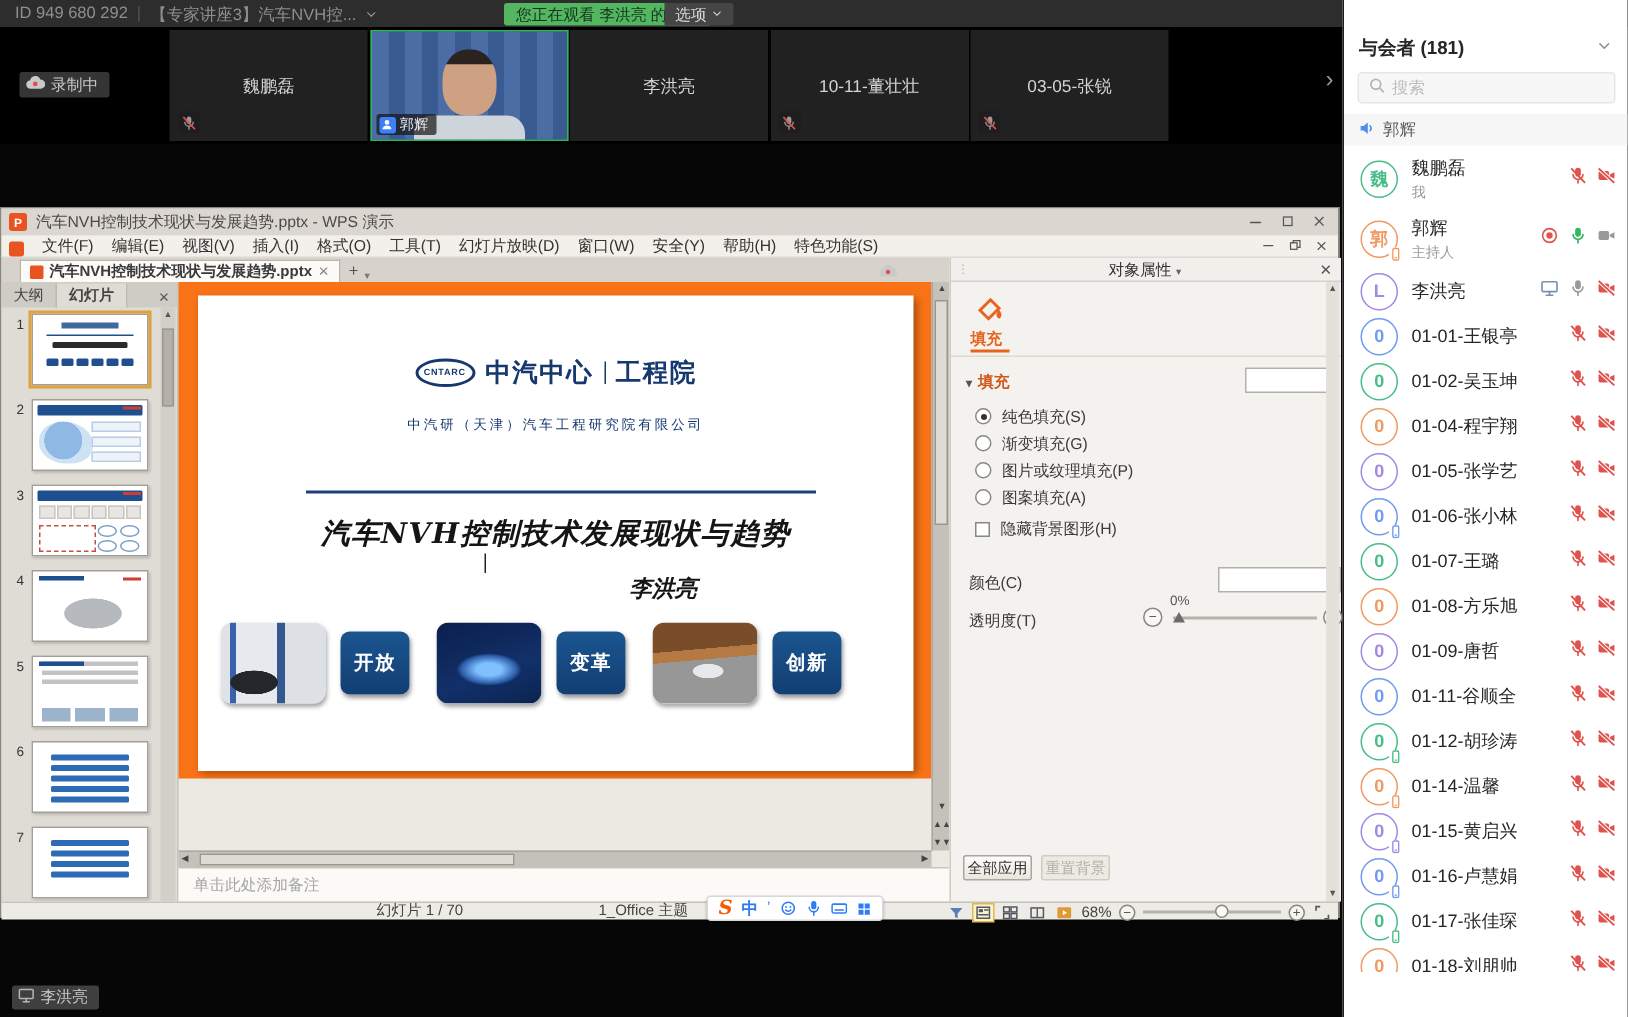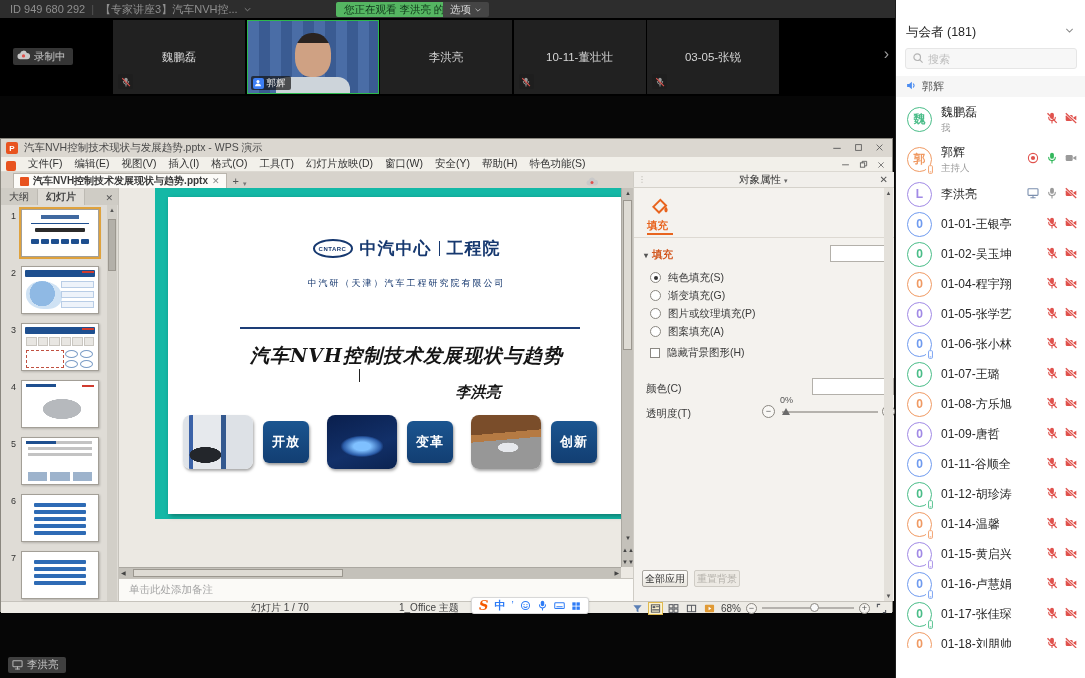--- a/index.html
+++ b/index.html
@@ -25,21 +25,21 @@
   .curtain{position:absolute;inset:0;background:repeating-linear-gradient(90deg,#4a6da6 0 11px,#3a5b92 11px 22px);}
   .vhead{position:absolute;left:50%;top:12px;transform:translateX(-50%);width:36px;height:44px;border-radius:46% 46% 42% 42%;background:linear-gradient(180deg,#2a2320 0 22%,#cfa183 23% 100%);}
   .vshirt{position:absolute;left:50%;bottom:-6px;transform:translateX(-50%);width:74px;height:22px;border-radius:12px 12px 0 0;background:#cdd4da;}
   .vlabel{position:absolute;left:3px;bottom:3px;height:14px;background:rgba(20,20,20,.7);display:flex;align-items:center;gap:3px;padding:0 5px 0 2px;border-radius:2px;color:#eee;font-size:9.5px;}
   .vlabel .pic{width:11px;height:11px;background:#3d7ff5;border-radius:2px;display:flex;align-items:center;justify-content:center;}
   #rec-badge{position:absolute;left:13px;top:30px;height:17px;background:rgba(62,62,62,.85);border-radius:2px;display:flex;align-items:center;gap:4px;padding:0 7px 0 4px;color:#c9c9c9;font-size:10.5px;}
   #strip-next{position:absolute;right:6px;top:26px;color:#9a9a9a;font-size:16px;cursor:pointer;line-height:20px;}
 
   
   #panel{position:absolute;left:895px;top:0;width:190px;height:678px;background:#fff;border-left:1px solid #1c1c1c;}
-  #panel-header{position:absolute;left:0;top:18px;width:100%;height:28px;display:flex;align-items:center;padding:0 10px;color:#262626;font-size:12.5px;font-weight:normal;justify-content:flex-end;}
+  #panel-header{position:absolute;left:0;top:18px;width:100%;height:28px;display:flex;align-items:center;padding:0 10px;color:#262626;font-size:12.5px;font-weight:bold;justify-content:flex-end;}
   #panel-header .sp{flex:1;}
   #search-box{position:absolute;left:9px;top:48px;width:172px;height:21px;background:#f7f7f7;border:1px solid #e6e6e6;border-radius:3px;display:flex;align-items:center;gap:4px;padding:0 6px;}
   #search-box input{border:0;outline:0;background:transparent;font-size:11px;width:130px;color:#333;font-family:"Liberation Sans",sans-serif;}
   #search-box input::placeholder{color:#bdbdbd;}
   #sticky-row{position:absolute;left:0;top:76px;width:100%;height:21px;background:#f6f6f6;display:flex;align-items:center;gap:5px;padding:0 10px;font-size:11px;color:#595959;}
   #rows{position:absolute;left:0;top:99px;width:100%;height:549px;overflow:hidden;}
   .prow{display:flex;align-items:center;padding:0 8px 0 11px;}
   .prow.h40{height:40px;} .prow.h30{height:30px;}
   .pavatar{width:25px;height:25px;border-radius:50%;border:1.5px solid;display:flex;align-items:center;justify-content:center;font-size:12px;font-weight:bold;position:relative;flex:none;}
   .pavatar .ph{position:absolute;right:-4px;bottom:-3px;background:#fff;border-radius:2px;line-height:0;}
@@ -103,21 +103,21 @@
   .m-grid span{border:1px solid #7a9cc6;border-radius:50%;}
   .m-smtext{position:absolute;left:4px;top:3px;width:30px;height:3px;background:#1e4f8f;}
   .m-car{position:absolute;left:17px;top:16px;width:46px;height:24px;background:radial-gradient(ellipse at center,#b6b9bd 0 58%,transparent 60%);}
   .m-p{height:3px;background:#c3c3c3;margin:3px 6px 0;}
   .m-imgs{position:absolute;bottom:3px;left:6px;right:6px;display:flex;gap:3px;}
   .m-imgs span{flex:1;height:9px;background:#9db3cc;}
   .m-bars{padding-top:5px;}
   .m-bars span{display:block;height:4px;background:#2e6bb5;margin:3px 12px 0;border-radius:1px;}
 
   
-  #slide-area{position:absolute;left:118px;top:49px;width:502px;height:331px;background:#14b8a6;margin-left:36px;}
+  #slide-area{position:absolute;left:118px;top:49px;width:502px;height:331px;background:#f97316;}
   #vscroll{position:absolute;left:620px;top:49px;width:12px;height:379px;background:#c4c1ba;border-left:1px solid #aba8a1;}
   #vscroll .ar{position:absolute;left:0;width:12px;text-align:center;font-size:6px;color:#444;}
   #vscroll .vsb{position:absolute;left:1px;top:12px;width:9px;height:150px;background:#dedbd4;border:1px solid #9b978f;}
   #hscroll{position:absolute;left:118px;top:428px;width:502px;height:11px;background:#c4c1ba;border-top:1px solid #aba8a1;}
   #hscroll .ar{position:absolute;top:0;font-size:6px;color:#444;line-height:11px;}
   #hscroll .hsb{position:absolute;left:14px;top:1px;width:210px;height:8px;background:#dedbd4;border:1px solid #9b978f;}
   #notes-bar{position:absolute;left:118px;top:439px;width:514px;height:23px;background:#fbfaf7;border-top:1px solid #c6c3bc;display:flex;align-items:center;padding-left:10px;font-size:10.5px;color:#a5a5a5;}
 
   
   #slide{position:absolute;left:13px;top:9px;width:477px;height:317px;background:#fff;box-shadow:2px 2px 5px rgba(0,0,0,.35);}
@@ -346,21 +346,21 @@
           </svg></span>
       <span id="doc-close"><svg width="8" height="8" viewBox="0 0 12 12">
             <line x1="2.5" y1="2.5" x2="9.5" y2="9.5" stroke="#555" stroke-width="1.1" fill="none" stroke-linecap="round"></line>
             <line x1="9.5" y1="2.5" x2="2.5" y2="9.5" stroke="#555" stroke-width="1.1" fill="none" stroke-linecap="round"></line>
           </svg></span>
     </span>
   </div>
   <div id="wps-tabbar">
     <div id="doc-tab">
       <span class="ticon"></span>
-      <span>汽车NVH控制技术发展现状与趋势.pptx</span>
+      <span>汽车NVH控制技术现状与发展趋势.pptx</span>
       <span class="tclose">✕</span>
     </div>
     <span id="tab-plus">+</span>
     <span id="tab-caret">▾</span>
   </div>
   <span id="tabbar-cloud"><svg width="12" height="12" viewBox="0 0 12 12">
         <path d="M3.2 9.4a2.6 2.6 0 0 1-.3-5.2 3.2 3.2 0 0 1 6.2-.5 2.4 2.4 0 0 1 .3 5.7z" fill="#c9c9c9"></path>
         <circle cx="6" cy="6.4" r="1.5" fill="#e0524d"></circle>
       </svg></span>
 

